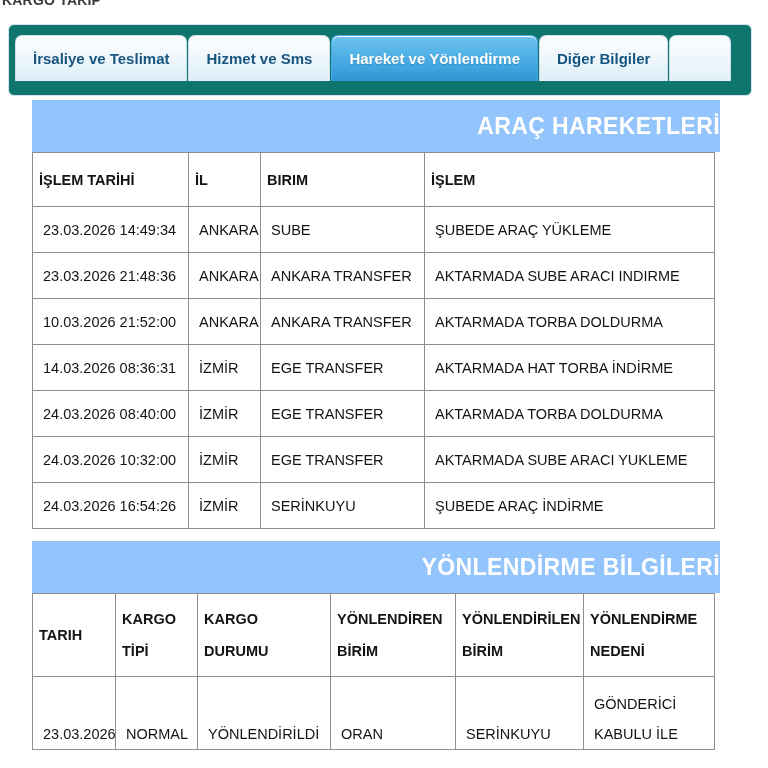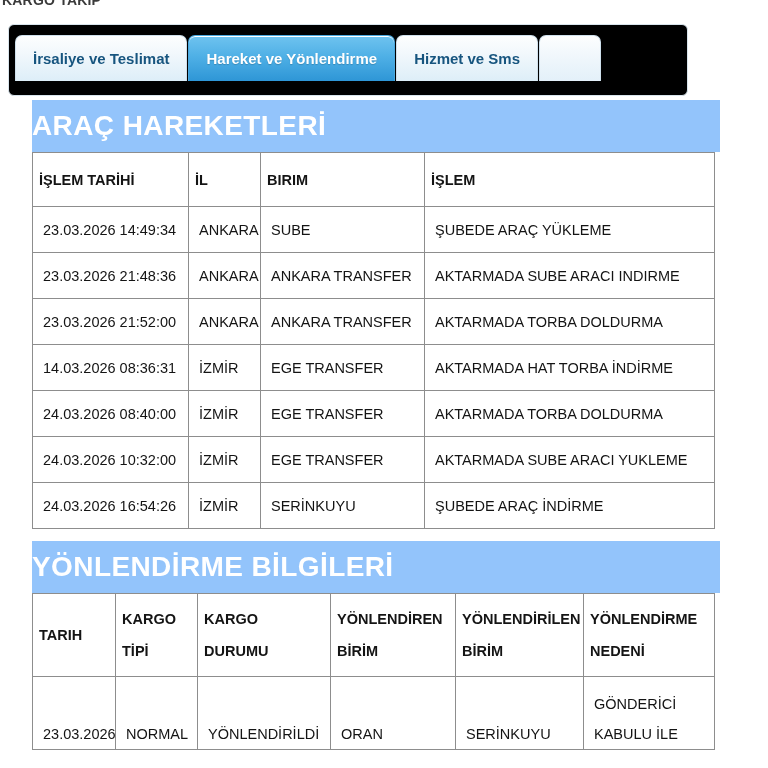--- a/index.html
+++ b/index.html
@@ -32,26 +32,26 @@
     padding-left: 2px;
     line-height: 18px;
     white-space: nowrap;
   }
 
   
   .tab-panel {
     position: absolute;
     left: 8px;
     top: 24px;
-    width: 680px;
+    width: 744px;
     height: 72px;
     box-sizing: border-box;
     border: 1px solid #d8e4ec;
     border-radius: 6px;
-    background: #000000;
+    background: #0f766e;
   }
   .tab-strip {
     position: absolute;
     left: 6px;
     top: 6px;
     height: 50px;
     display: flex;
     align-items: flex-end;
   }
   .tab {
@@ -95,23 +95,23 @@
     left: 32px;
     top: 100px;
     width: 682px;
   }
 
   .section-title {
     height: 52px;
     line-height: 52px;
     background: #93c4fb;
     color: #ffffff;
-    font-size: 28px;
-    font-weight: bold;
-    text-align: left;
+    font-size: 23px;
+    font-weight: bold;
+    text-align: right;
     letter-spacing: .4px;
     width: 688px;
     box-sizing: border-box;
   }
 
   table.grid {
     border-collapse: collapse;
     table-layout: fixed;
     width: 682px;
     background: #ffffff;
@@ -157,25 +157,28 @@
 
 <div class="page-title-clip">
   <div class="txt">KARGO TAKİP</div>
 </div>
 
 <div class="tab-panel">
   <div class="tab-strip">
     <div class="tab">
       <span>İrsaliye ve Teslimat</span>
     </div>
+    <div class="tab">
+      <span>Hizmet ve Sms</span>
+    </div>
     <div class="tab active">
       <span>Hareket ve Yönlendirme</span>
     </div>
     <div class="tab">
-      <span>Hizmet ve Sms</span>
+      <span>Diğer Bilgiler</span>
     </div>
     <div class="tab-filler"></div>
   </div>
 </div>
 
 <div class="content">
 
   <div class="section-title">ARAÇ HAREKETLERİ</div>
 
   <table class="grid" id="hareket-table">
@@ -200,21 +203,21 @@
         <td>SUBE</td>
         <td>ŞUBEDE ARAÇ YÜKLEME</td>
       </tr>
       <tr>
         <td>23.03.2026 21:48:36</td>
         <td>ANKARA</td>
         <td>ANKARA TRANSFER</td>
         <td>AKTARMADA SUBE ARACI INDIRME</td>
       </tr>
       <tr>
-        <td>23.03.2026 21:52:00</td>
+        <td>10.03.2026 21:52:00</td>
         <td>ANKARA</td>
         <td>ANKARA TRANSFER</td>
         <td>AKTARMADA TORBA DOLDURMA</td>
       </tr>
       <tr>
         <td>14.03.2026 08:36:31</td>
         <td>İZMİR</td>
         <td>EGE TRANSFER</td>
         <td>AKTARMADA HAT TORBA İNDİRME</td>
       </tr>

